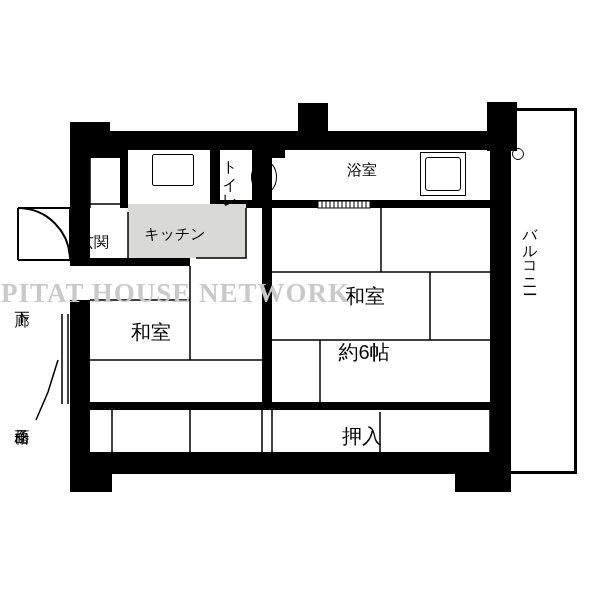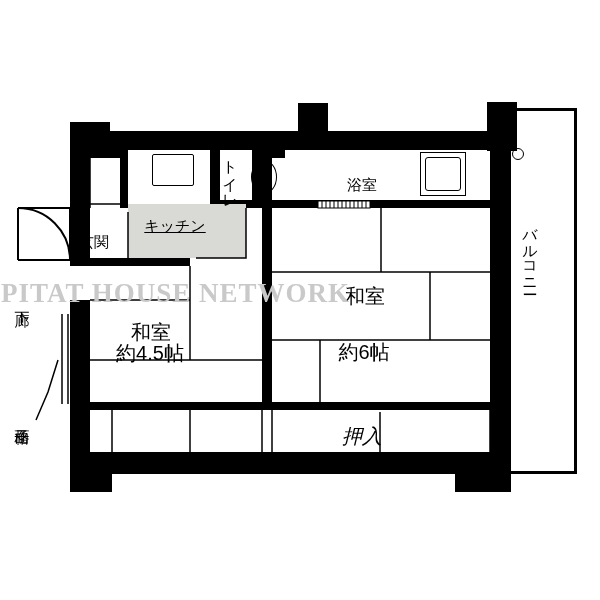--- a/index.html
+++ b/index.html
@@ -210,30 +210,29 @@
     <g stroke="#000000" stroke-width="1.5" fill="none">
       <line x1="90" y1="262" x2="128" y2="262"></line>
     </g>
 
     <g stroke="#000000" stroke-width="2" fill="none">
       <rect x="488" y="103" width="28" height="47" fill="#000000"></rect>
     </g>
   </svg>
 
   <div class="label" style="left:73px; top:233px; width:42px;">玄関</div>
-  <div class="label" style="left:129px; top:217px; width:92px;text-decoration:underline;">キッチン</div>
+  <div class="label" style="left:129px; top:225px; width:92px;">キッチン</div>
   <div class="label vert" style="left:222px; top:150px; height:62px;">トイレ</div>
-  <div class="label" style="left:337px; top:176px; width:50px;">浴室</div>
+  <div class="label" style="left:337px; top:161px; width:50px;">浴室</div>
   <div class="label vert" style="left:522px; top:218px; height:120px;">バルコニー</div>
   <div class="label vert" style="left:14px; top:300px; height:44px;">廊下</div>
   <div class="label vert" style="left:14px; top:418px; height:66px;">面格子</div>
 
   <div class="label big" style="left:340px; top:288px; width:50px;">和室</div>
   <div class="label big" style="left:322px; top:309px; width:84px;margin-top:35px;">約6帖</div>
 
   <div class="label big" style="left:126px; top:324px; width:50px;">和室</div>
-  <div class="label big" style="left:100px; top:345px; width:100px;">約4.5帖</div>
-
-  <div class="label big" style="left:336px; top:428px; width:52px;font-style:italic;">押入</div>
+
+  <div class="label big" style="left:336px; top:428px; width:52px;">押入</div>
 
   <div class="watermark">PITAT HOUSE NETWORK</div>
 
 </div>
 
 </body></html>

